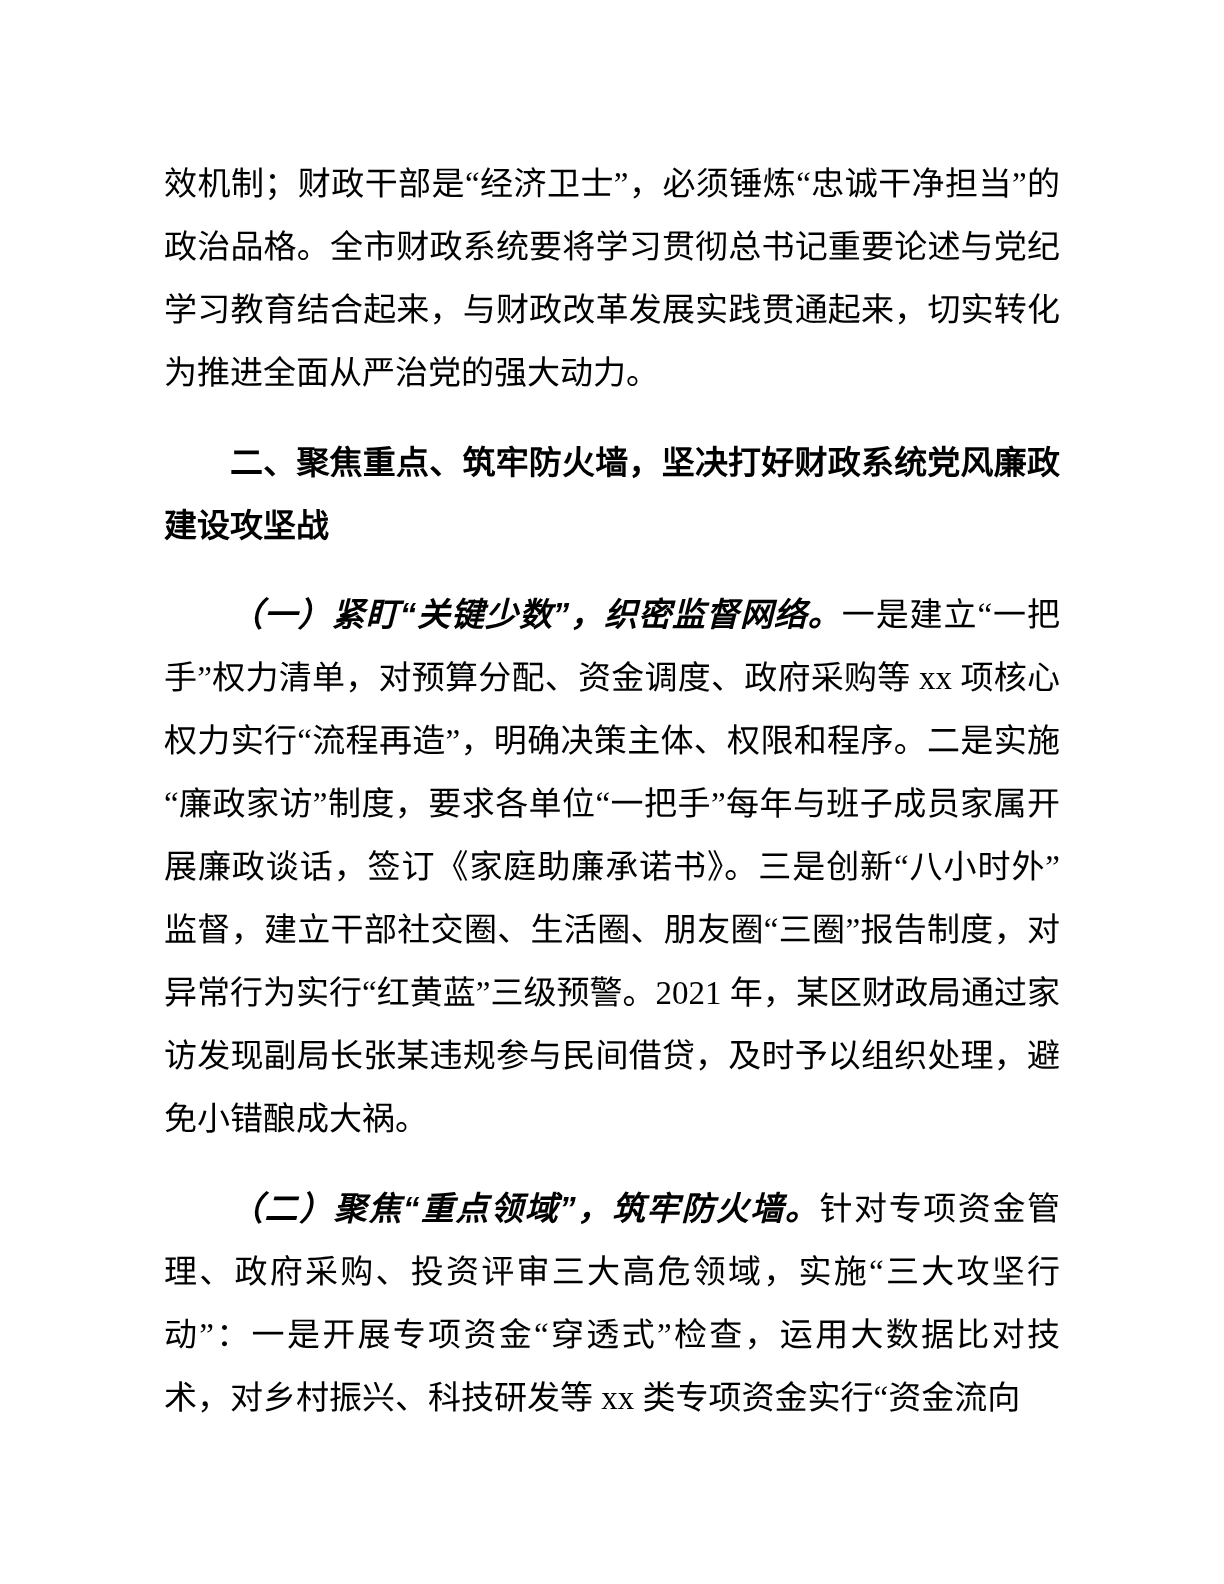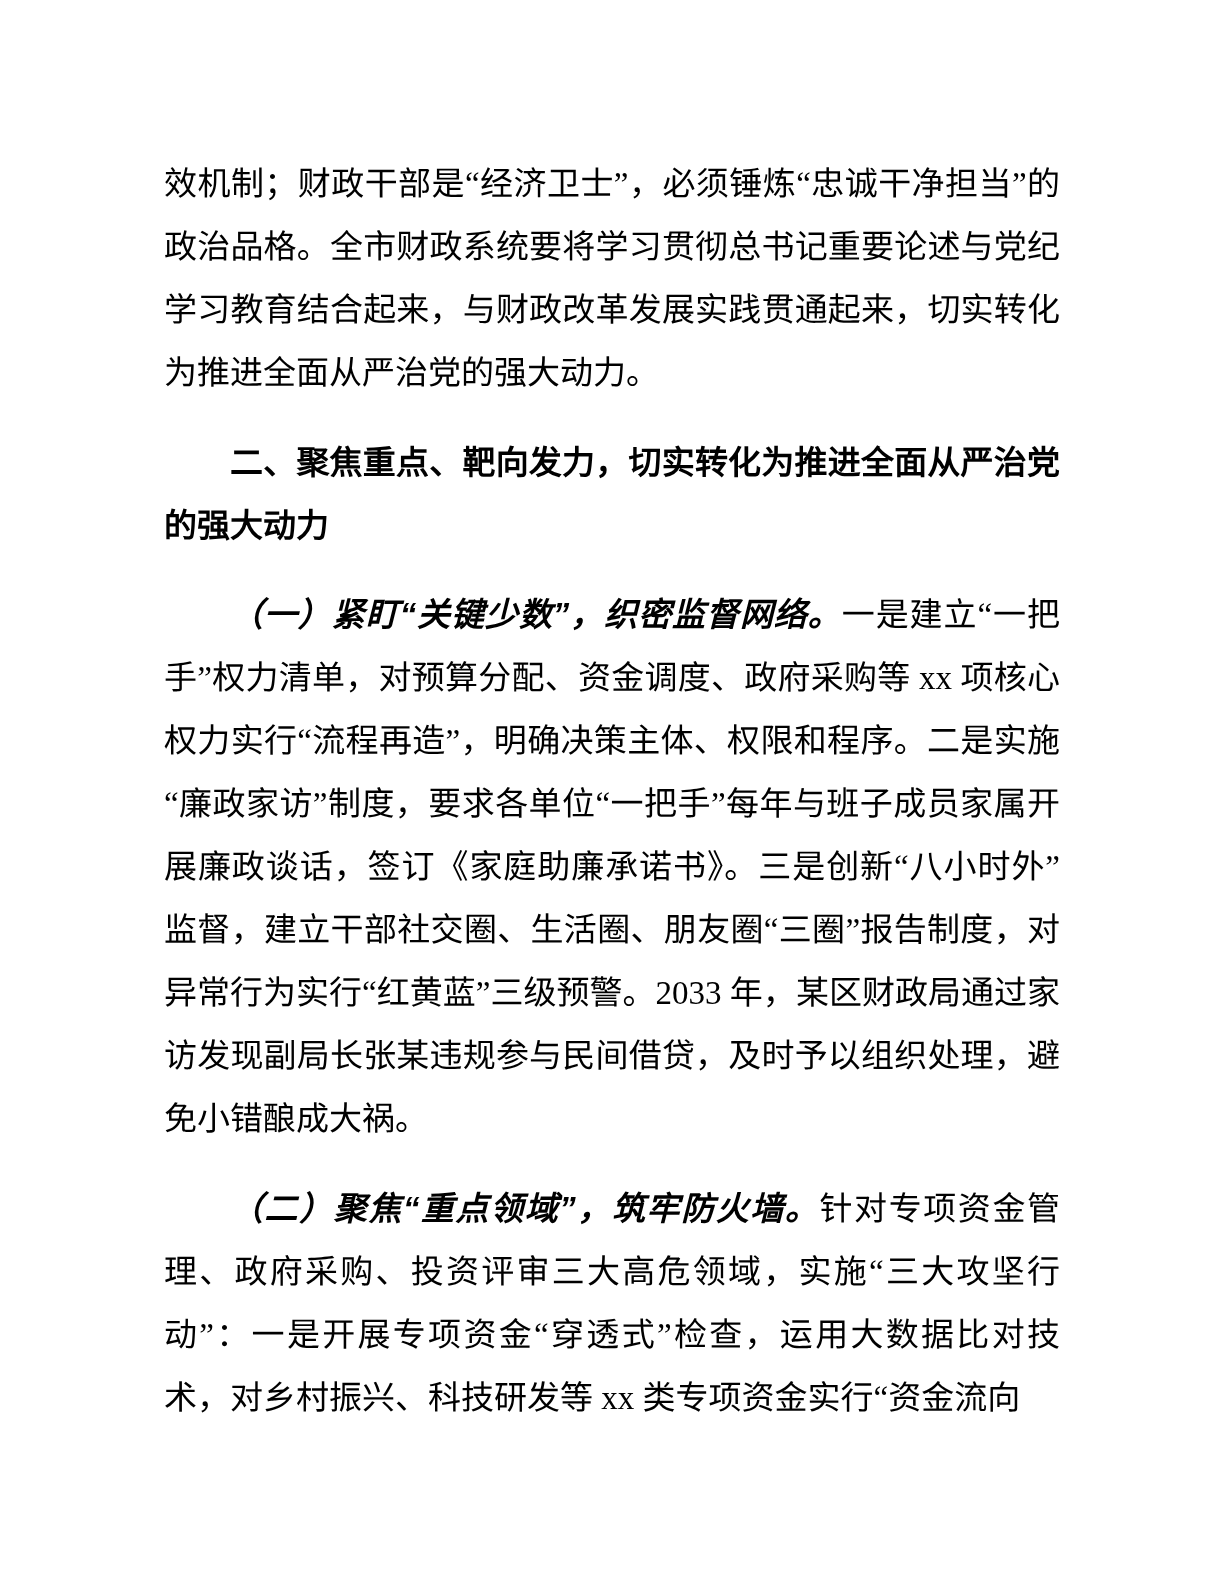--- a/index.html
+++ b/index.html
@@ -47,19 +47,19 @@
     font-style: italic;
   }
 </style>
 </head>
 <body>
 
 <div class="page">
 
   <p class="para fangsong">效机制；财政干部是“经济卫士”，必须锤炼“忠诚干净担当”的政治品格。全市财政系统要将学习贯彻总书记重要论述与党纪学习教育结合起来，与财政改革发展实践贯通起来，切实转化为推进全面从严治党的强大动力。</p>
 
-  <h2 class="para heading indent">二、聚焦重点、靶向发力，切实转化为推进全面从严治党的强大动力</h2>
+  <h2 class="para heading indent">二、聚焦重点、筑牢防火墙，坚决打好财政系统党风廉政建设攻坚战</h2>
 
-  <p class="para kaiti indent"><span class="lead">（一）紧盯“关键少数”，织密监督网络。</span><span>一是建立“一把手”权力清单，对预算分配、资金调度、政府采购等 xx 项核心权力实行“流程再造”，明确决策主体、权限和程序。二是实施“廉政家访”制度，要求各单位“一把手”每年与班子成员家属开展廉政谈话，签订《家庭助廉承诺书》。三是创新“八小时外”监督，建立干部社交圈、生活圈、朋友圈“三圈”报告制度，对异常行为实行“红黄蓝”三级预警。2033 年，某区财政局通过家访发现副局长张某违规参与民间借贷，及时予以组织处理，避免小错酿成大祸。</span></p>
+  <p class="para kaiti indent"><span class="lead">（一）紧盯“关键少数”，织密监督网络。</span><span>一是建立“一把手”权力清单，对预算分配、资金调度、政府采购等 xx 项核心权力实行“流程再造”，明确决策主体、权限和程序。二是实施“廉政家访”制度，要求各单位“一把手”每年与班子成员家属开展廉政谈话，签订《家庭助廉承诺书》。三是创新“八小时外”监督，建立干部社交圈、生活圈、朋友圈“三圈”报告制度，对异常行为实行“红黄蓝”三级预警。2021 年，某区财政局通过家访发现副局长张某违规参与民间借贷，及时予以组织处理，避免小错酿成大祸。</span></p>
 
   <p class="para kaiti indent"><span class="lead">（二）聚焦“重点领域”，筑牢防火墙。</span><span>针对专项资金管理、政府采购、投资评审三大高危领域，实施“三大攻坚行动”：一是开展专项资金“穿透式”检查，运用大数据比对技术，对乡村振兴、科技研发等 xx 类专项资金实行“资金流向</span></p>
 
 </div>
 
 </body></html>

